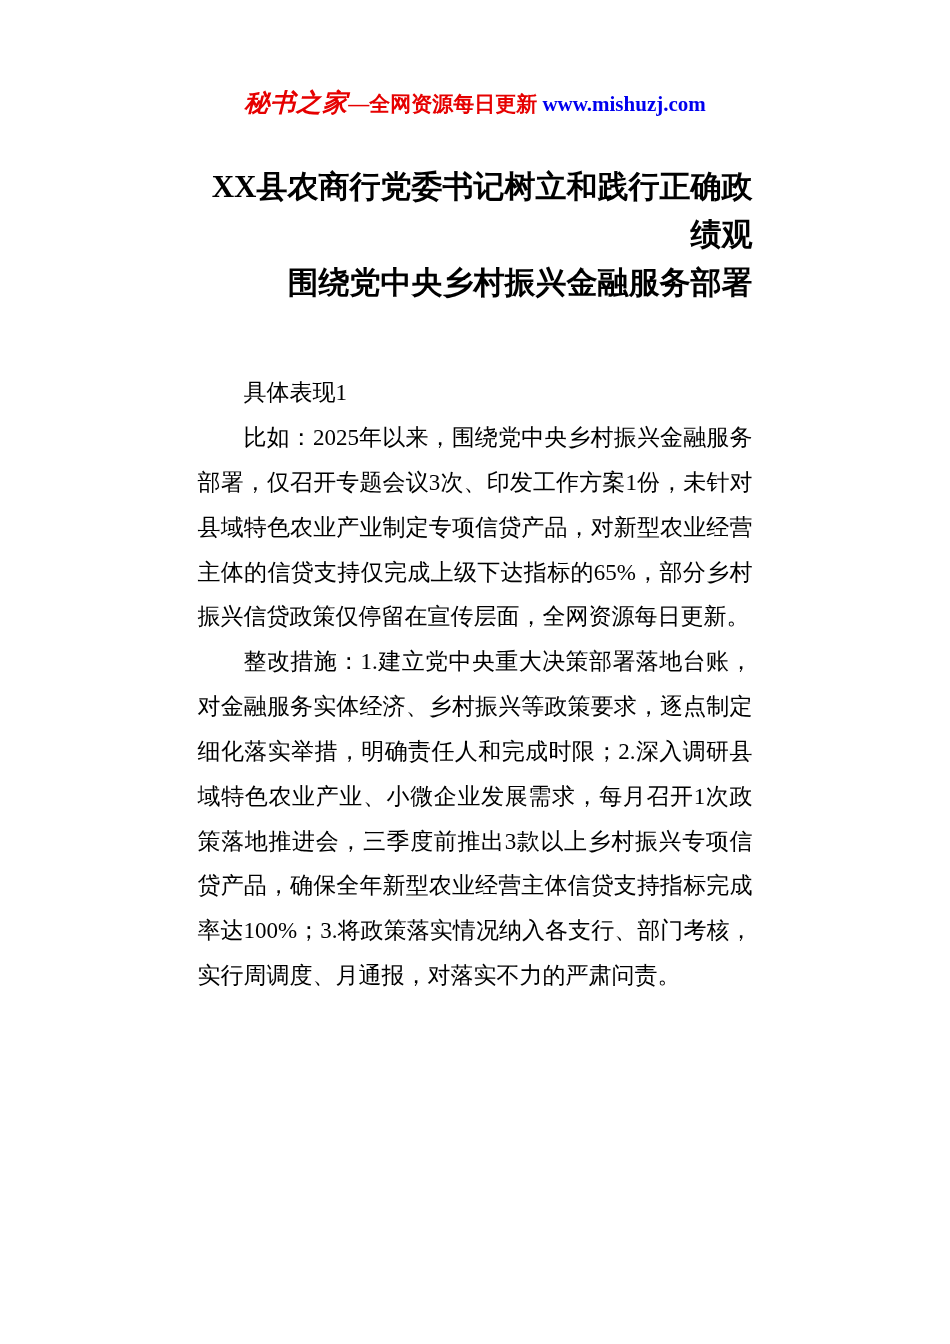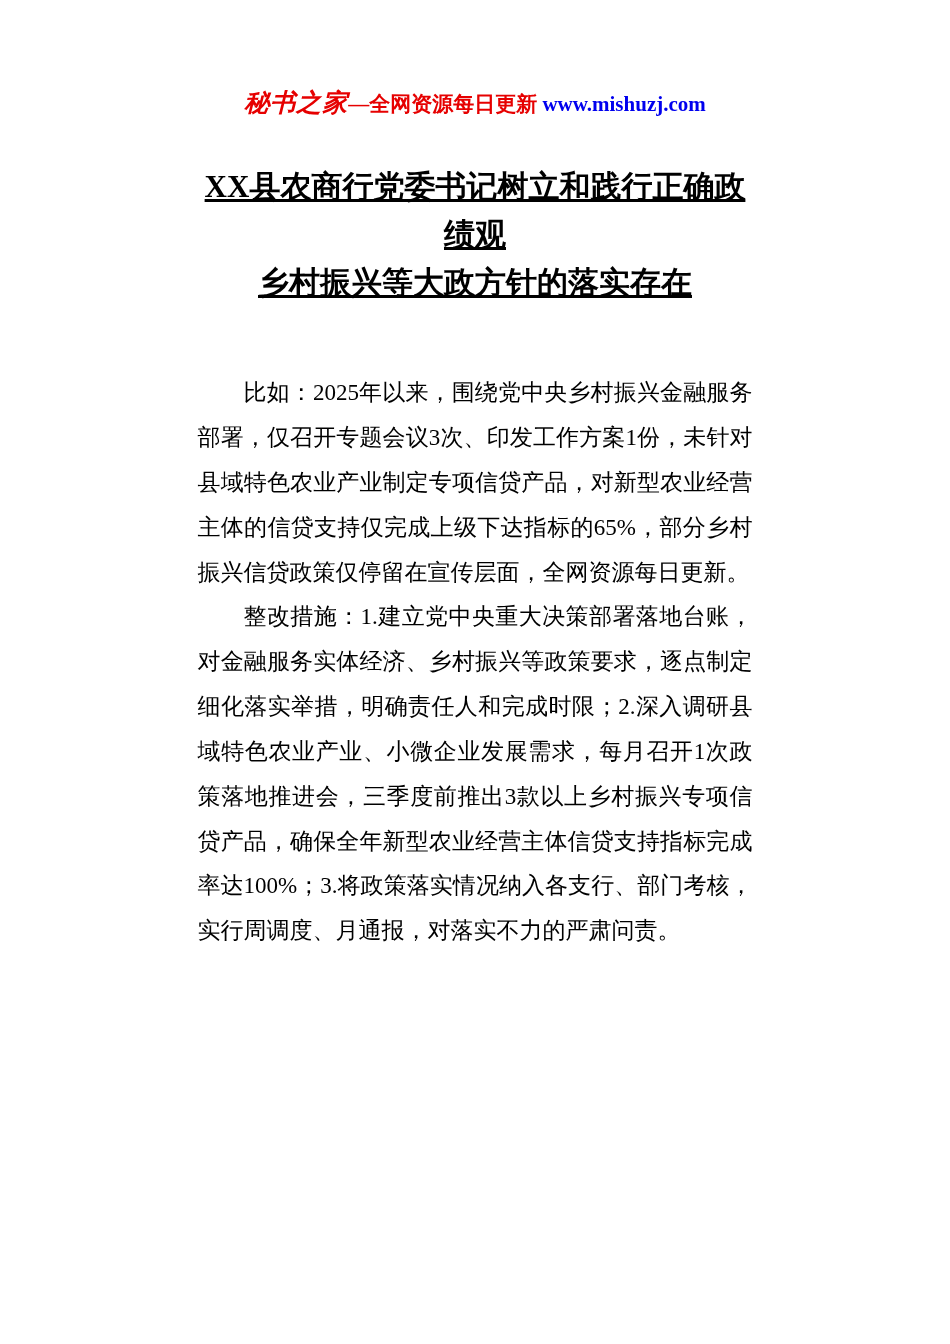--- a/index.html
+++ b/index.html
@@ -35,26 +35,25 @@
     font-weight: bold;
     font-size: 21px;
   }
   .site-url {
     color: #0000ee;
     font-weight: bold;
     font-size: 21px;
     text-decoration: none;
   }
   .doc-title {
-    text-align: center;
+    text-align: right;
     font-weight: bold;
     font-size: 31px;
     line-height: 1.55;
     margin: 0 0 64px 0;
-    text-decoration: underline;
   }
   .doc-title .title-line {
     display: block;
   }
   .body-text {
     font-size: 23px;
     line-height: 1.95;
   }
   .para {
     margin: 0;
@@ -70,21 +69,22 @@
 <body>
 
 <div class="page">
 
   <div class="site-header">
     <span class="site-name">秘书之家</span><span class="site-tagline">—全网资源每日更新 </span><a class="site-url" href="#">www.mishuzj.com</a>
   </div>
 
   <h1 class="doc-title">
     <span class="title-line">XX县农商行党委书记树立和践行正确政绩观</span>
-    <span class="title-line">乡村振兴等大政方针的落实存在</span>
+    <span class="title-line">围绕党中央乡村振兴金融服务部署</span>
   </h1>
 
   <div class="body-text">
+    <p class="para">具体表现1</p>
     <p class="para">比如：2025年以来，围绕党中央乡村振兴金融服务部署，仅召开专题会议3次、印发工作方案1份，未针对县域特色农业产业制定专项信贷产品，对新型农业经营主体的信贷支持仅完成上级下达指标的65%，部分乡村振兴信贷政策仅停留在宣传层面，全网资源每日更新。</p>
     <p class="para">整改措施：1.建立党中央重大决策部署落地台账，对金融服务实体经济、乡村振兴等政策要求，逐点制定细化落实举措，明确责任人和完成时限；2.深入调研县域特色农业产业、小微企业发展需求，每月召开1次政策落地推进会，三季度前推出3款以上乡村振兴专项信贷产品，确保全年新型农业经营主体信贷支持指标完成率达100%；3.将政策落实情况纳入各支行、部门考核，实行周调度、月通报，对落实不力的严肃问责。</p>
   </div>
 
 </div>
 
 </body></html>

